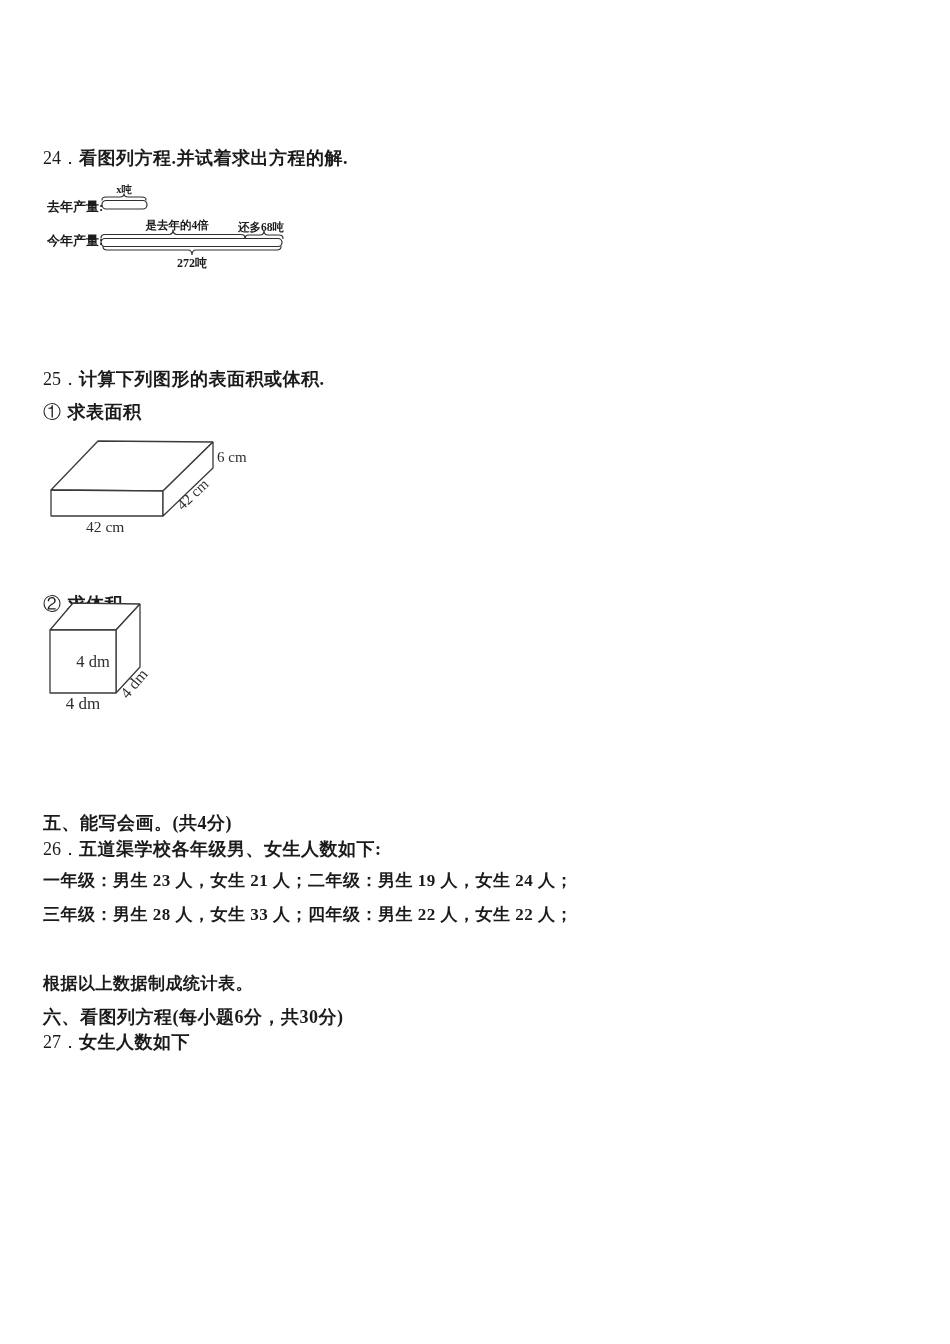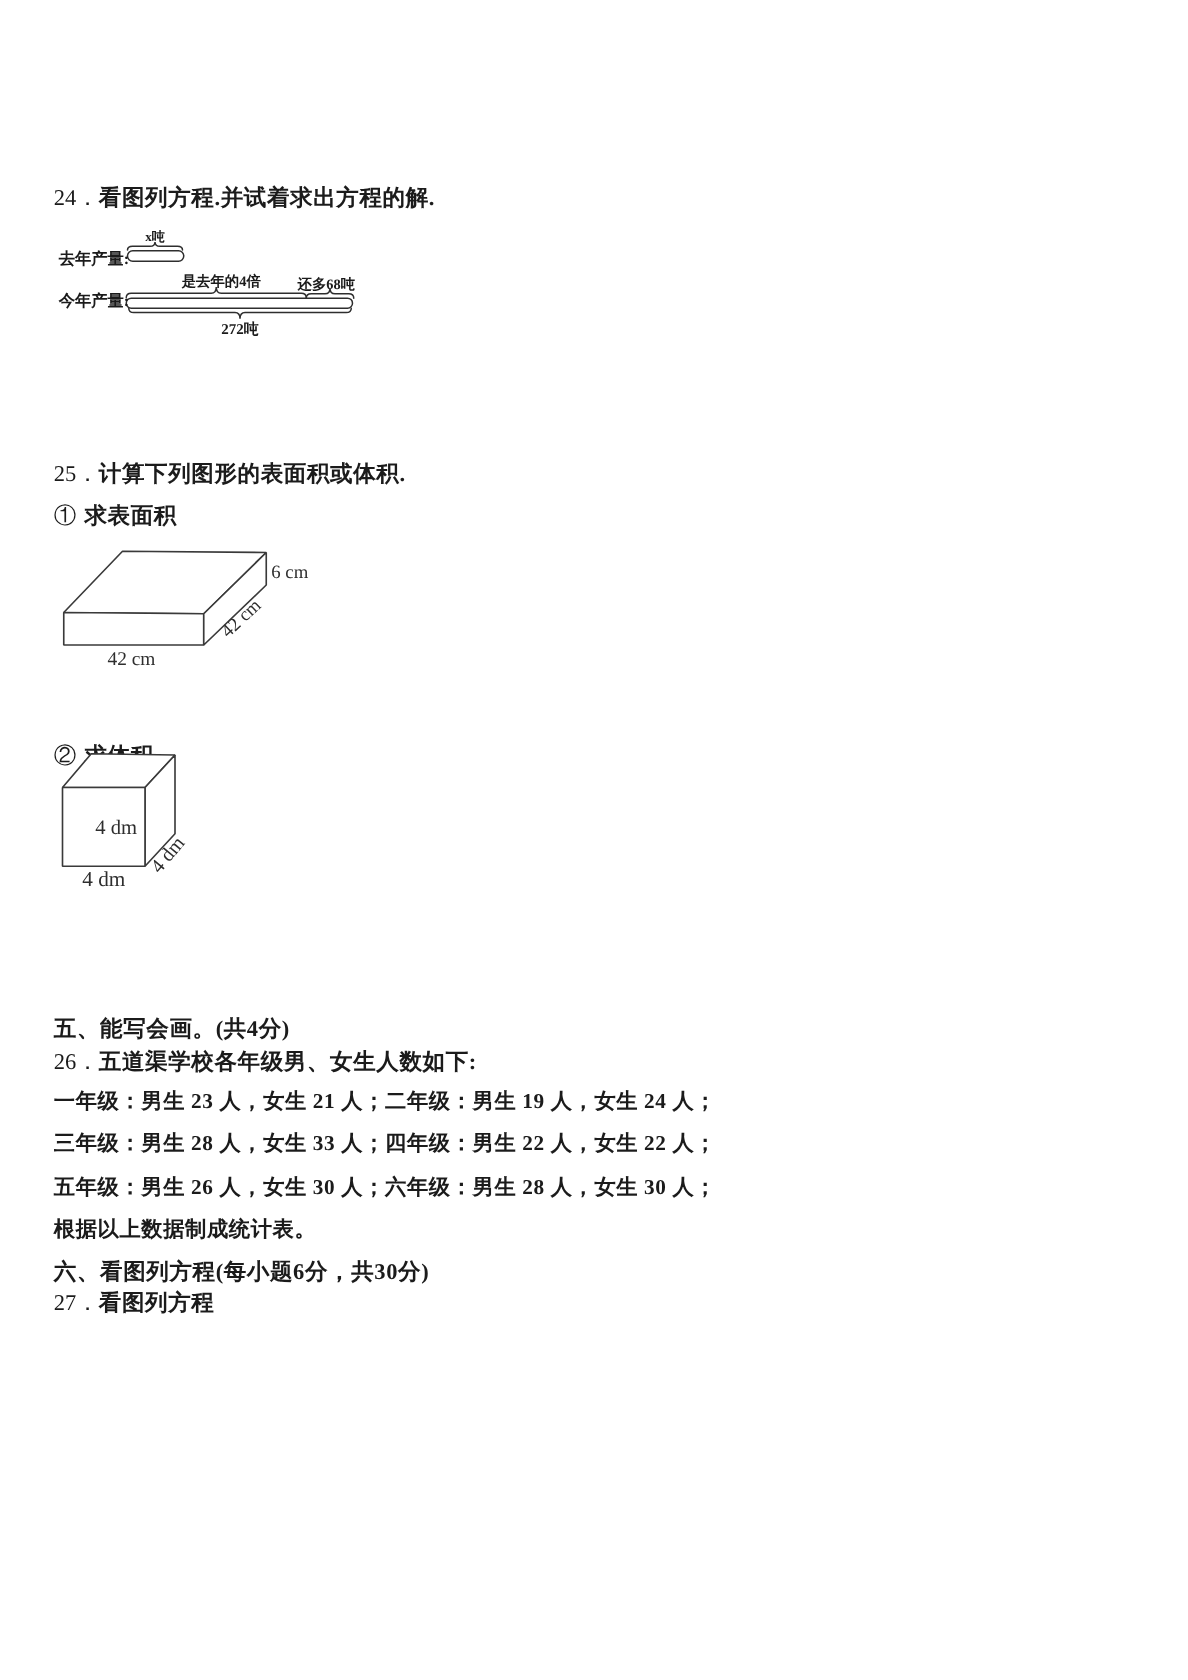--- a/index.html
+++ b/index.html
@@ -92,28 +92,25 @@
   <div class="line h18" style="left:43px; top:838px;font-family:Liberation Serif, serif;">
     <span class="num">26．</span><span>五道渠学校各年级男、女生人数如下:</span>
   </div>
 
   <div class="line h17" style="left:43px; top:870px;">
     <span>一年级：男生 23 人，女生 21 人；二年级：男生 19 人，女生 24 人；</span>
   </div>
   <div class="line h17" style="left:43px; top:904px;">
     <span>三年级：男生 28 人，女生 33 人；四年级：男生 22 人，女生 22 人；</span>
   </div>
-  <div class="line h17" style="left:43px; top:939px;">
-    <span>五年级：男生 26 人，女生 30 人；六年级：男生 28 人，女生 30 人；</span>
-  </div>
   <div class="line h17" style="left:43px; top:973px;">
     <span>根据以上数据制成统计表。</span>
   </div>
 
   <div class="line h18" style="left:43px; top:1006px;">
     <span>六、看图列方程(每小题6分，共30分)</span>
   </div>
 
   <div class="line h18" style="left:43px; top:1031px;">
-    <span class="num">27．</span><span>看图列方程</span>
+    <span class="num">27．</span><span>女生人数如下</span>
   </div>
 
 </div>
 
 </body></html>

